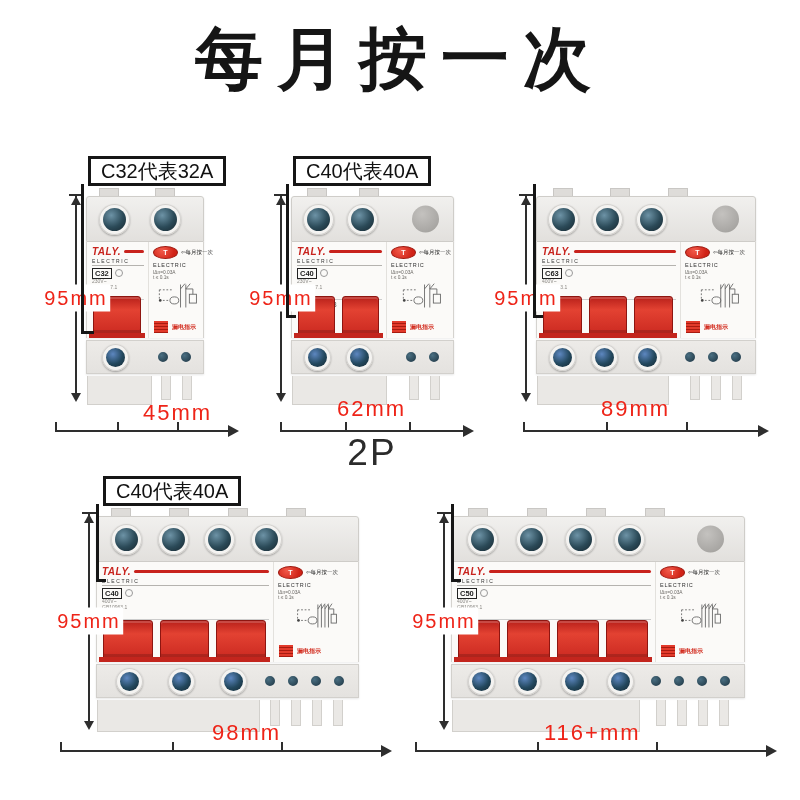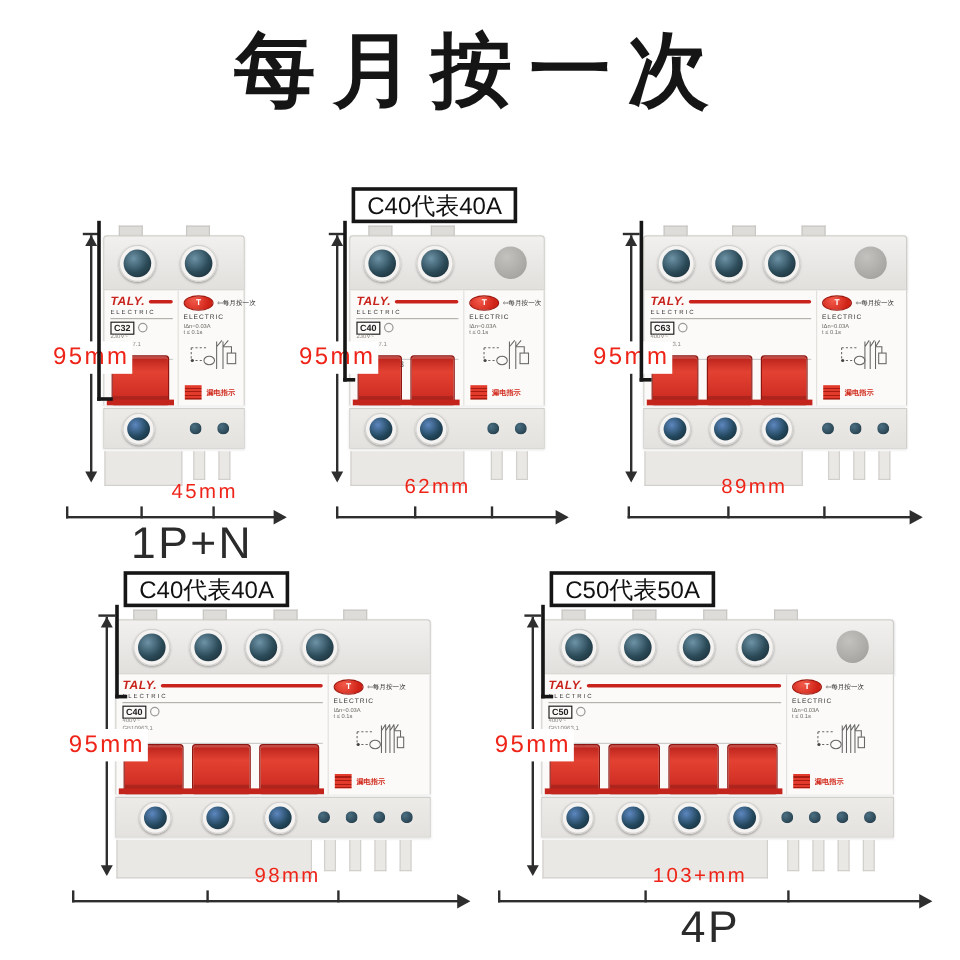--- a/index.html
+++ b/index.html
@@ -39,21 +39,21 @@
     background:#fff;color:var(--accent_red);font-size:20px;letter-spacing:2px;
     padding:2px 2px;white-space:nowrap;z-index:3}
 
   
   .hdim{position:absolute;height:12px}
   .hdim .bar{position:absolute;left:0;right:0;bottom:2px;height:2px;background:var(--line_dark)}
   .hdim .tk{position:absolute;bottom:2px;width:2px;height:10px;background:var(--line_dark)}
   .hdim .tk.t1{left:0}.hdim .tk.t2{left:34%}.hdim .tk.t3{left:67%}
   .hdim .arr{position:absolute;right:-2px;bottom:-3px;
     border:6px solid transparent;border-left:11px solid var(--line_dark);border-right:none}
-  .wlabel{position:absolute;color:var(--accent_red);font-size:17px;letter-spacing:2px;white-space:nowrap;z-index:3}
+  .wlabel{position:absolute;color:var(--accent_red);font-size:22px;letter-spacing:2px;white-space:nowrap;z-index:3}
   .plabel{position:absolute;font-size:37px;color:#2b2b2b;letter-spacing:2px;text-align:center;white-space:nowrap}
 
   
   .breaker{position:absolute}
   .tabs{position:absolute;top:0;left:0;right:0;height:9px}
   .tabs i{position:absolute;top:0;height:9px;width:20px;background:#dedcd9;border:1px solid #c9c7c4;border-bottom:none}
   .topsec{position:absolute;top:8px;left:1px;right:1px;height:46px;border:1px solid #cfcdc9;border-radius:3px 3px 0 0;
     background:linear-gradient(#f1f0ee,#e2e0dd);box-shadow:0 1px 2px rgba(0,0,0,.12)}
   .screwrow{position:absolute;top:0;bottom:0;display:flex;align-items:center;justify-content:space-around}
   .screw{width:31px;height:31px;border-radius:50%;background:#f4f3f1;flex:none;position:relative;
@@ -162,20 +162,23 @@
   .b5 .ublock{width:64%}
   .b5 .prongs{right:16px}
 </style>
 </head>
 <body>
 
 <div class="canvas">
 
   <div class="title-cn">每月按一次</div>
 
+  <div class="callout" style="left:88px;top:156px">
+    <span>C32代表32A</span>
+  </div>
   <div class="cline-v" style="left:81px;top:184px;height:150px"></div>
   <div class="cline-h" style="left:81px;top:331px;width:13px"></div>
   <div class="vdim" style="left:64px;top:194px;height:208px">
     <span class="tickt"></span>
     <span class="line"></span>
     <span class="arru"></span>
     <span class="arrd"></span>
     <span class="vlabel">95mm</span>
   </div>
 
@@ -253,21 +256,20 @@
   </div>
 
   <div class="wlabel" style="left:143px;top:400px">45mm</div>
   <div class="hdim" style="left:55px;top:422px;width:182px">
     <span class="bar"></span>
     <i class="tk t1"></i>
       <i class="tk t2"></i>
       <i class="tk t3"></i>
     <span class="arr"></span>
   </div>
-  <div class="plabel" style="left:85px;top:432px;width:150px">1P+N</div>
 
   <div class="callout" style="left:293px;top:156px">
     <span>C40代表40A</span>
   </div>
   <div class="cline-v" style="left:286px;top:184px;height:134px"></div>
   <div class="cline-h" style="left:286px;top:315px;width:10px"></div>
   <div class="vdim" style="left:269px;top:194px;height:208px">
     <span class="tickt"></span>
     <span class="line"></span>
     <span class="arru"></span>
@@ -352,20 +354,21 @@
   </div>
 
   <div class="wlabel" style="left:337px;top:396px">62mm</div>
   <div class="hdim" style="left:280px;top:422px;width:192px">
     <span class="bar"></span>
     <i class="tk t1"></i>
       <i class="tk t2"></i>
       <i class="tk t3"></i>
     <span class="arr"></span>
   </div>
+  <div class="plabel" style="left:322px;top:432px;width:100px">2P</div>
 
   <div class="cline-v" style="left:533px;top:184px;height:134px"></div>
   <div class="cline-h" style="left:533px;top:315px;width:10px"></div>
   <div class="vdim" style="left:514px;top:194px;height:208px">
     <span class="tickt"></span>
     <span class="line"></span>
     <span class="arru"></span>
     <span class="arrd"></span>
     <span class="vlabel">95mm</span>
   </div>
@@ -561,23 +564,20 @@
 
   <div class="wlabel" style="left:212px;top:720px">98mm</div>
   <div class="hdim" style="left:60px;top:742px;width:330px">
     <span class="bar"></span>
     <i class="tk t1"></i>
       <i class="tk t2"></i>
       <i class="tk t3"></i>
     <span class="arr"></span>
   </div>
 
-  <div class="callout" style="left:458px;top:476px">
-    <span>C50代表50A</span>
-  </div>
   <div class="cline-v" style="left:451px;top:504px;height:78px"></div>
   <div class="cline-h" style="left:451px;top:579px;width:10px"></div>
   <div class="vdim" style="left:432px;top:512px;height:218px">
     <span class="tickt"></span>
     <span class="line"></span>
     <span class="arru"></span>
     <span class="arrd"></span>
     <span class="vlabel">95mm</span>
   </div>
 
@@ -662,23 +662,22 @@
       <div class="ublock"></div>
       <div class="prongs">
         <div class="prong"></div>
         <div class="prong"></div>
         <div class="prong"></div>
         <div class="prong"></div>
       </div>
     </div>
   </div>
 
-  <div class="wlabel" style="left:544px;top:720px">103+mm</div>
+  <div class="wlabel" style="left:544px;top:720px">116+mm</div>
   <div class="hdim" style="left:415px;top:742px;width:360px">
     <span class="bar"></span>
     <i class="tk t1"></i>
       <i class="tk t2"></i>
       <i class="tk t3"></i>
     <span class="arr"></span>
   </div>
-  <div class="plabel" style="left:542px;top:752px;width:100px">4P</div>
 
 </div>
 
 </body></html>

